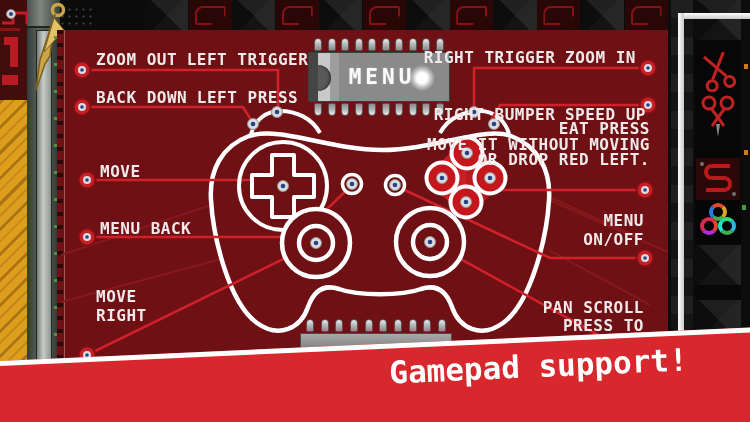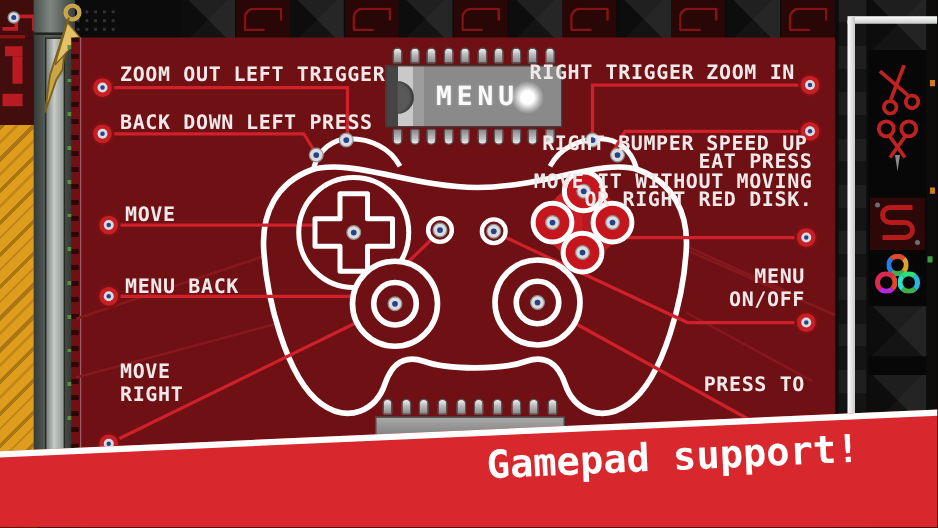--- a/index.html
+++ b/index.html
@@ -321,27 +321,28 @@
   <div class="co" style="left:100px;top:219px;">
     <span class="big">MENU BACK</span>
   </div>
   <div class="co" style="left:96px;top:287px;line-height:19px;">
     <div class="big">MOVE</div>
     <div class="big">RIGHT</div>
   </div>
   <div class="co right" style="right:100px;top:121px;line-height:15.5px;">
     <div class="big">EAT PRESS</div>
     <div class="small">MOVE IT WITHOUT MOVING</div>
-    <div class="small">OR RIGHT RED DISK.</div>
+    <div class="small">OR DROP RED LEFT.</div>
   </div>
   <div class="co right" style="right:106px;top:211px;line-height:19px;">
     <div class="big">MENU</div>
     <div class="big">ON/OFF</div>
   </div>
   <div class="co right" style="right:106px;top:299px;line-height:18px;">
+    <div class="big">PAN SCROLL</div>
     <div class="big">PRESS TO</div>
   </div>
 
   <div class="sidebar">
     <div class="sb-strip"></div>
     <div class="sb-dark"></div>
     <div class="sb-pyr" style="top:0;"></div>
     <div class="sb-pyr" style="top:245px;"></div>
     <div class="sb-pyr" style="top:300px;"></div>
     <svg class="sb-icon" style="left:30px;top:52px;" width="40" height="40">

